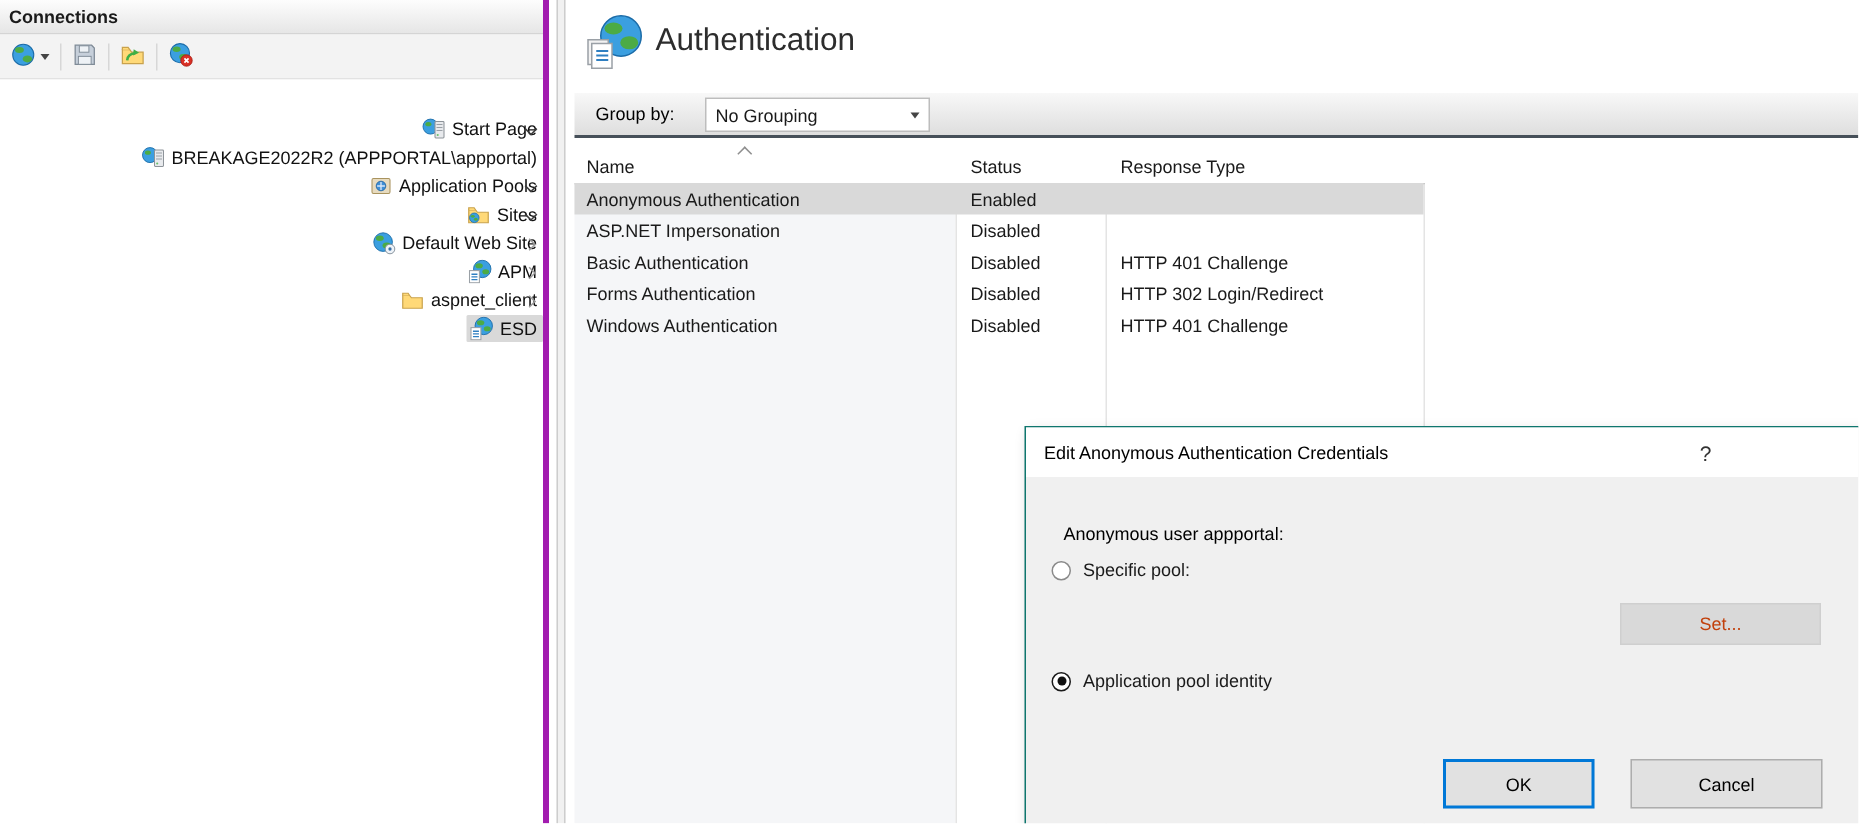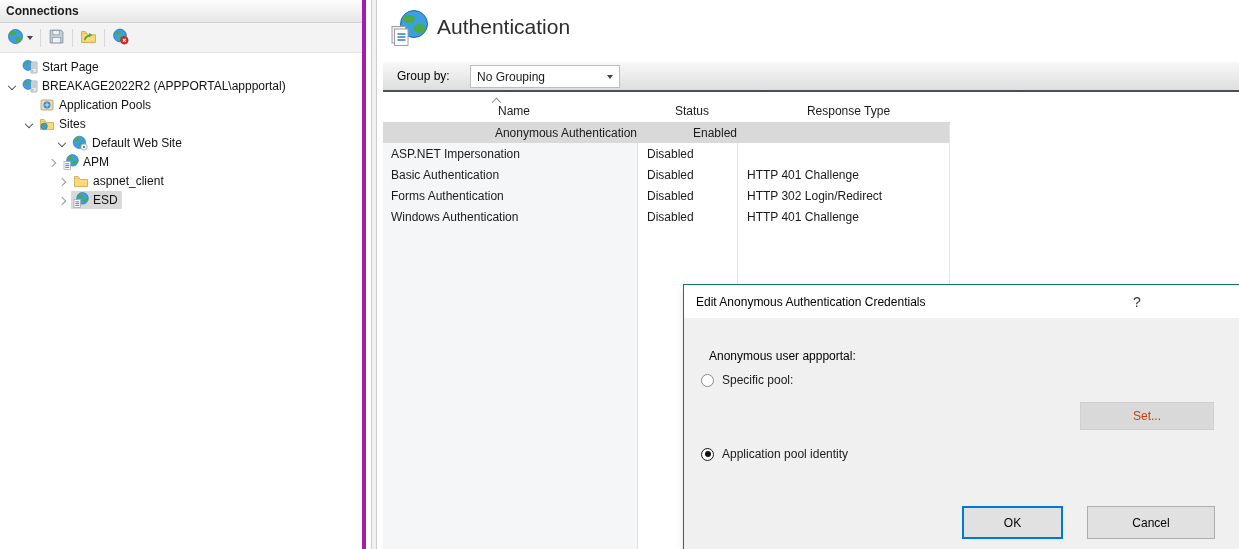--- a/index.html
+++ b/index.html
@@ -9,21 +9,21 @@
   
   .left-panel{position:absolute;left:0;top:0;width:362px;height:549px;background:#fff;border-right:4px solid #a21caf;}
   .conn-header{height:22px;background:linear-gradient(#fdfdfd,#e6e6e6);border-bottom:1px solid #d4d4d4;
                font-weight:bold;color:#1b1b1b;line-height:22px;padding-left:6px;font-size:12px;}
   .conn-toolbar{height:29px;background:#f3f3f3;border-bottom:1px solid #e2e2e2;display:flex;align-items:center;padding-left:4px;}
   .tbtn{display:flex;align-items:center;justify-content:center;height:24px;padding:0 3px;cursor:default;}
   .tsep{width:1px;height:18px;background:#d7d7d7;margin:0 4px;}
   .caret-down{width:0;height:0;border-left:3.5px solid transparent;border-right:3.5px solid transparent;border-top:4px solid #444;margin-left:3px;}
 
   .tree{padding-top:5px;background:#fff;}
-  .ti{height:19px;display:flex;align-items:flex-start;white-space:nowrap;}
+  .ti{height:19px;display:flex;align-items:flex-end;white-space:nowrap;flex-direction:column;}
   .chev-slot{width:16px;height:19px;position:relative;flex:none;}
   .chev{position:absolute;top:50%;left:50%;width:5px;height:5px;}
   .chev.exp{border-right:1.4px solid #3a3a3a;border-bottom:1.4px solid #3a3a3a;transform:translate(-50%,-65%) rotate(45deg);}
   .chev.col{border-right:1.2px solid #9a9a9a;border-bottom:1.2px solid #9a9a9a;transform:translate(-65%,-50%) rotate(-45deg);}
   .node{display:flex;align-items:center;gap:4px;padding:1px 4px 1px 2px;border-radius:1px;}
   .node.sel{background:#d9d9d9;}
   .node svg{flex:none;display:block;}
   .ti-label{font-size:12px;color:#111;}
 
   
@@ -33,31 +33,31 @@
   .page-icon{position:absolute;left:390px;top:9px;}
   .page-title{position:absolute;left:437px;top:15px;font-size:21px;color:#2d2d2d;}
 
   .groupbar{position:absolute;left:383px;top:62px;right:0;height:28px;
             background:linear-gradient(#f8f8f8,#dedede);border-bottom:2px solid #465059;}
   .groupbar-label{position:absolute;left:14px;top:7px;color:#000;}
   .group-select{position:absolute;left:87px;top:3px;width:136px;height:21px;background:#fff;border:1px solid #bdbdbd;
                 display:flex;align-items:center;justify-content:space-between;padding:0 6px;}
 
   .list-header{position:absolute;left:383px;top:96px;width:567px;height:26px;border-bottom:1px solid #c9c9c9;display:flex;background:#fff;}
-  .hcell{display:flex;align-items:flex-end;padding-bottom:4px;box-sizing:border-box;justify-content:center;}
+  .hcell{display:flex;align-items:flex-end;padding-bottom:4px;box-sizing:border-box;}
   .hcell.c1{width:254px;padding-left:8px;position:relative;}
   .hcell.c2{width:100px;padding-left:10px;}
   .hcell.c3{flex:1;padding-left:10px;}
   .sort-up{position:absolute;top:3px;left:110px;width:6px;height:6px;border-left:1.2px solid #8f8f8f;border-top:1.2px solid #8f8f8f;transform:rotate(45deg);}
 
   .col-tint{position:absolute;left:383px;top:122px;width:254px;height:427px;background:#f5f6f8;}
   .col-line{position:absolute;top:96px;bottom:0;width:1px;background:#e4e4e4;}
 
   .lrow{position:absolute;left:383px;width:566px;height:21px;display:flex;align-items:center;}
-  .lrow.sel{background:#d9d9d9;text-align:right;}
+  .lrow.sel{background:#d9d9d9;}
   .cell1{width:254px;padding-left:8px;box-sizing:border-box;}
   .cell2{width:100px;padding-left:10px;box-sizing:border-box;}
   .cell3{flex:1;padding-left:10px;box-sizing:border-box;}
 
   
   .dialog{position:absolute;left:683px;top:284px;width:643px;height:273px;background:#f0f0f0;
           border:1px solid #0f766e;box-shadow:2px 3px 8px rgba(0,0,0,0.18);box-sizing:border-box;}
   .dlg-titlebar{position:absolute;left:0;top:0;right:0;height:33px;background:#fff;}
   .dlg-title{position:absolute;left:12px;top:10px;color:#000;}
   .dlg-help{position:absolute;left:437px;top:0;width:32px;height:33px;display:flex;align-items:center;justify-content:center;font-size:14px;color:#333;}

